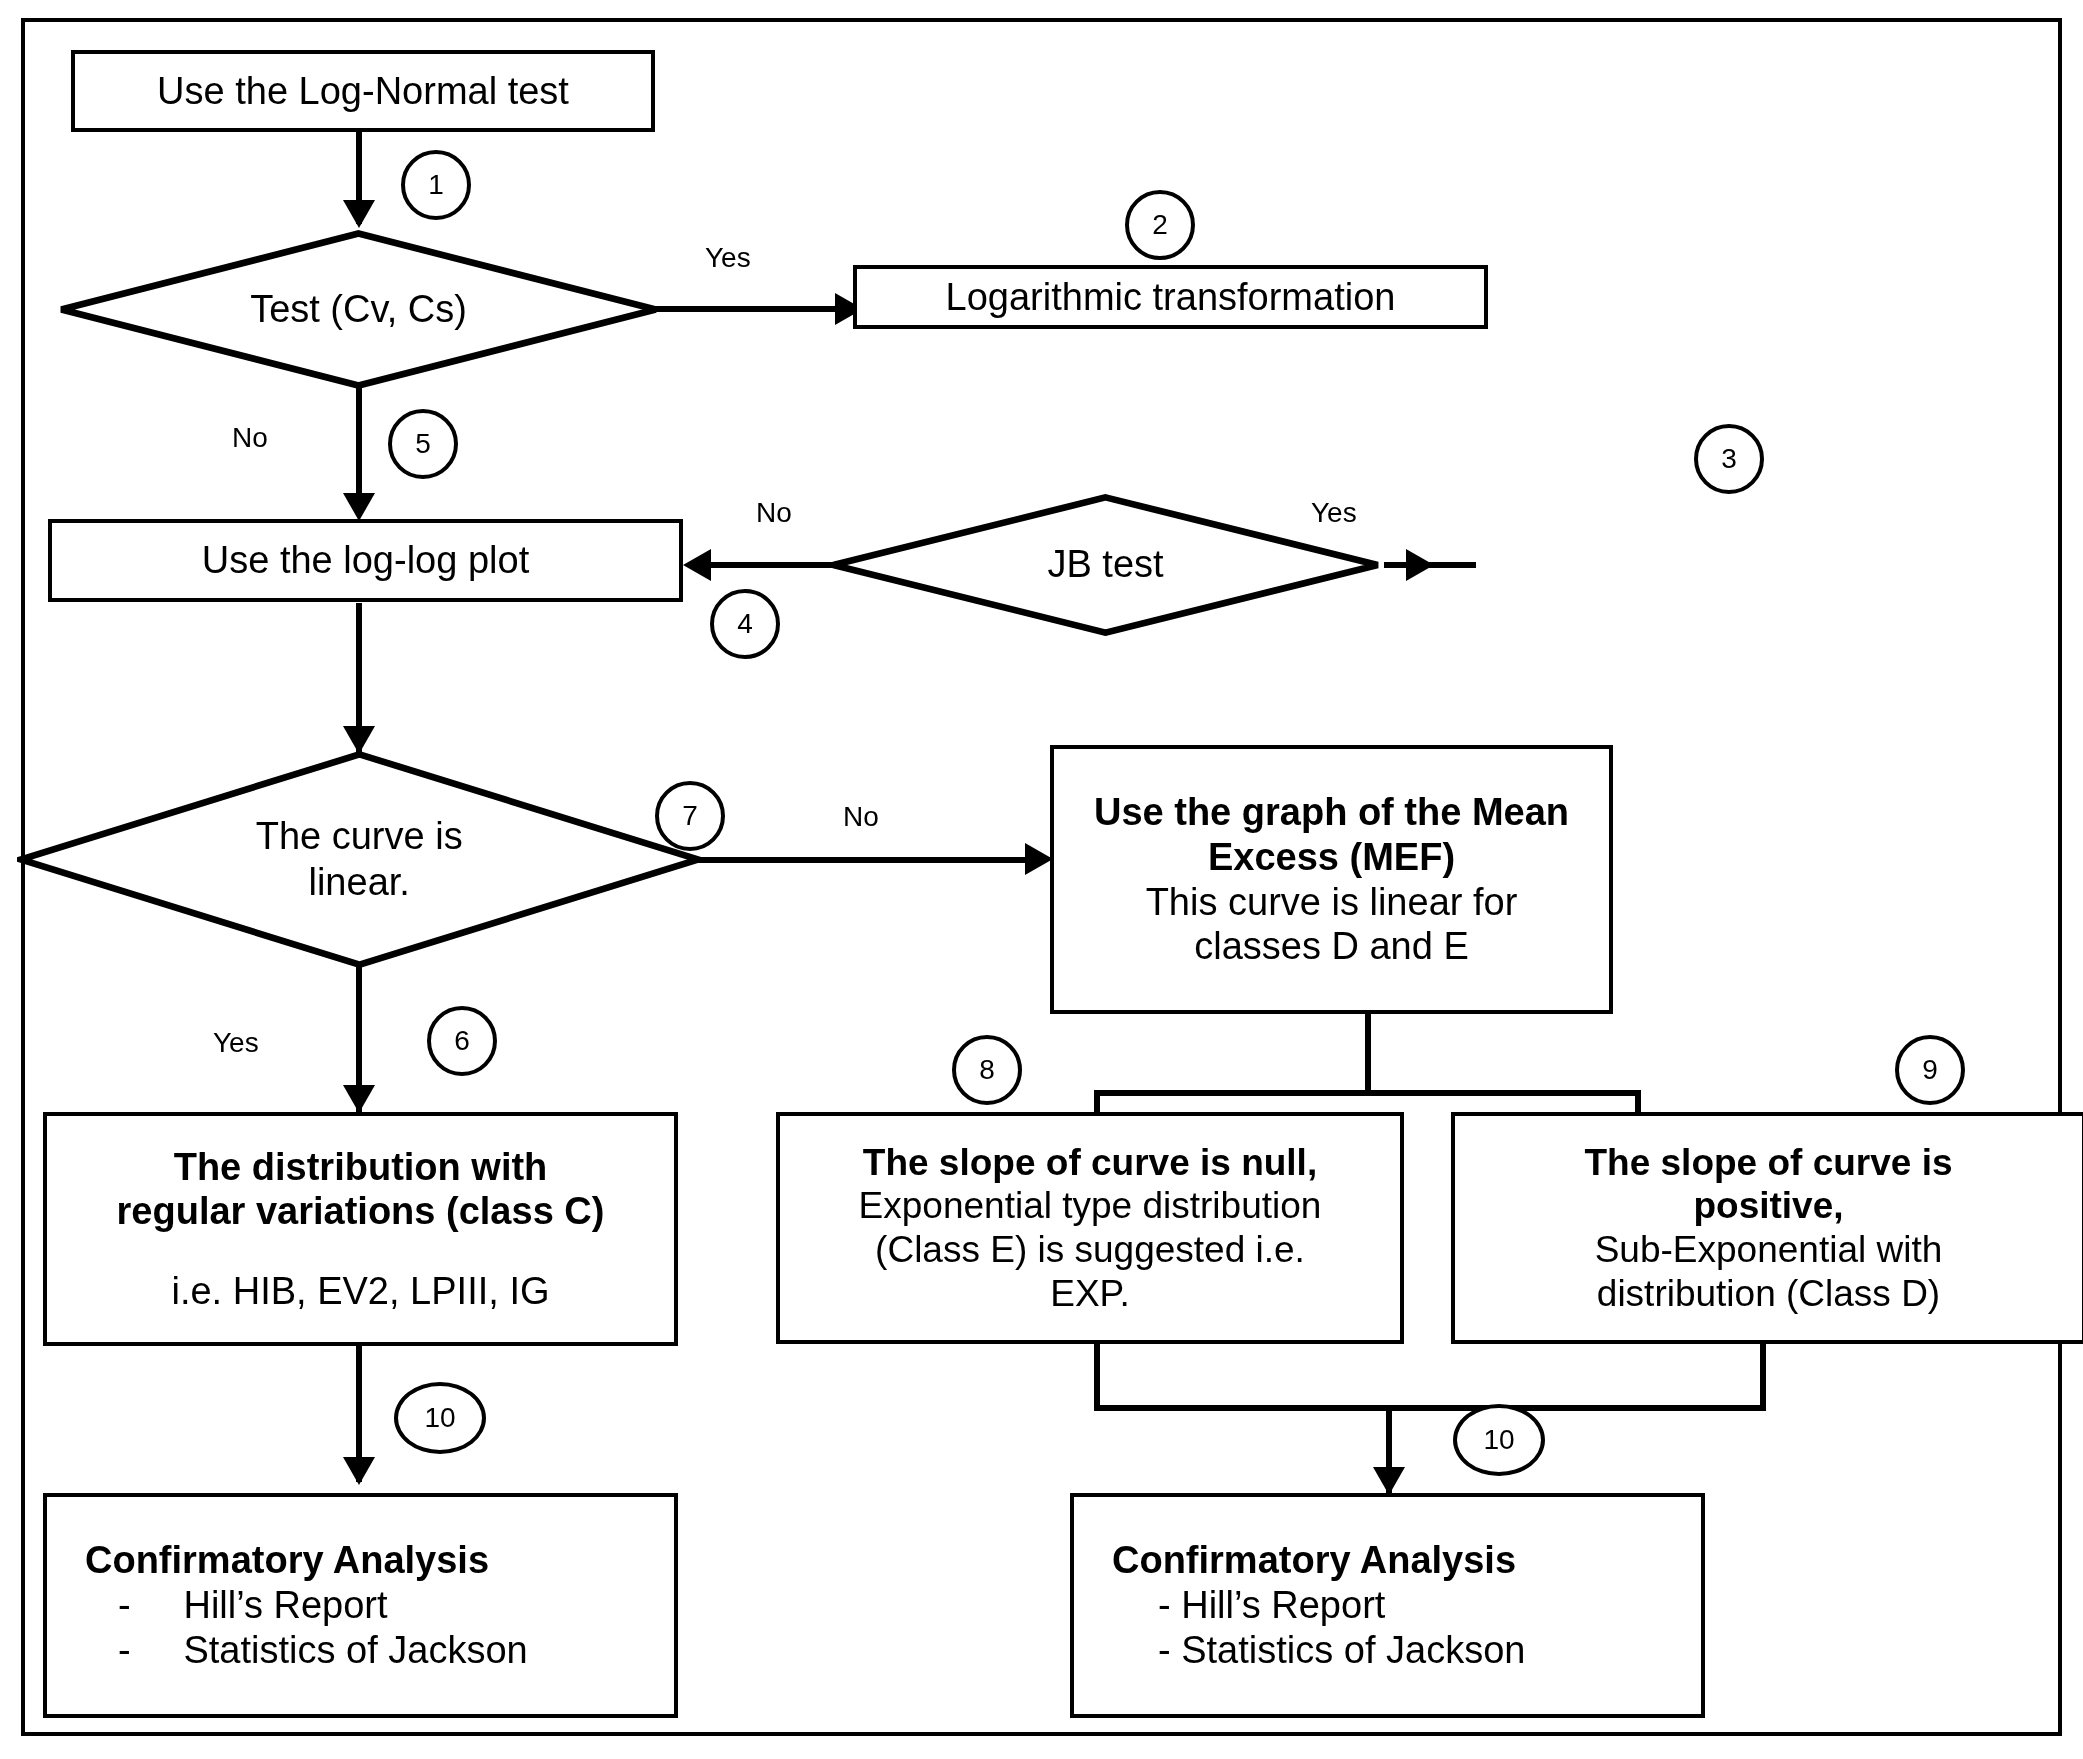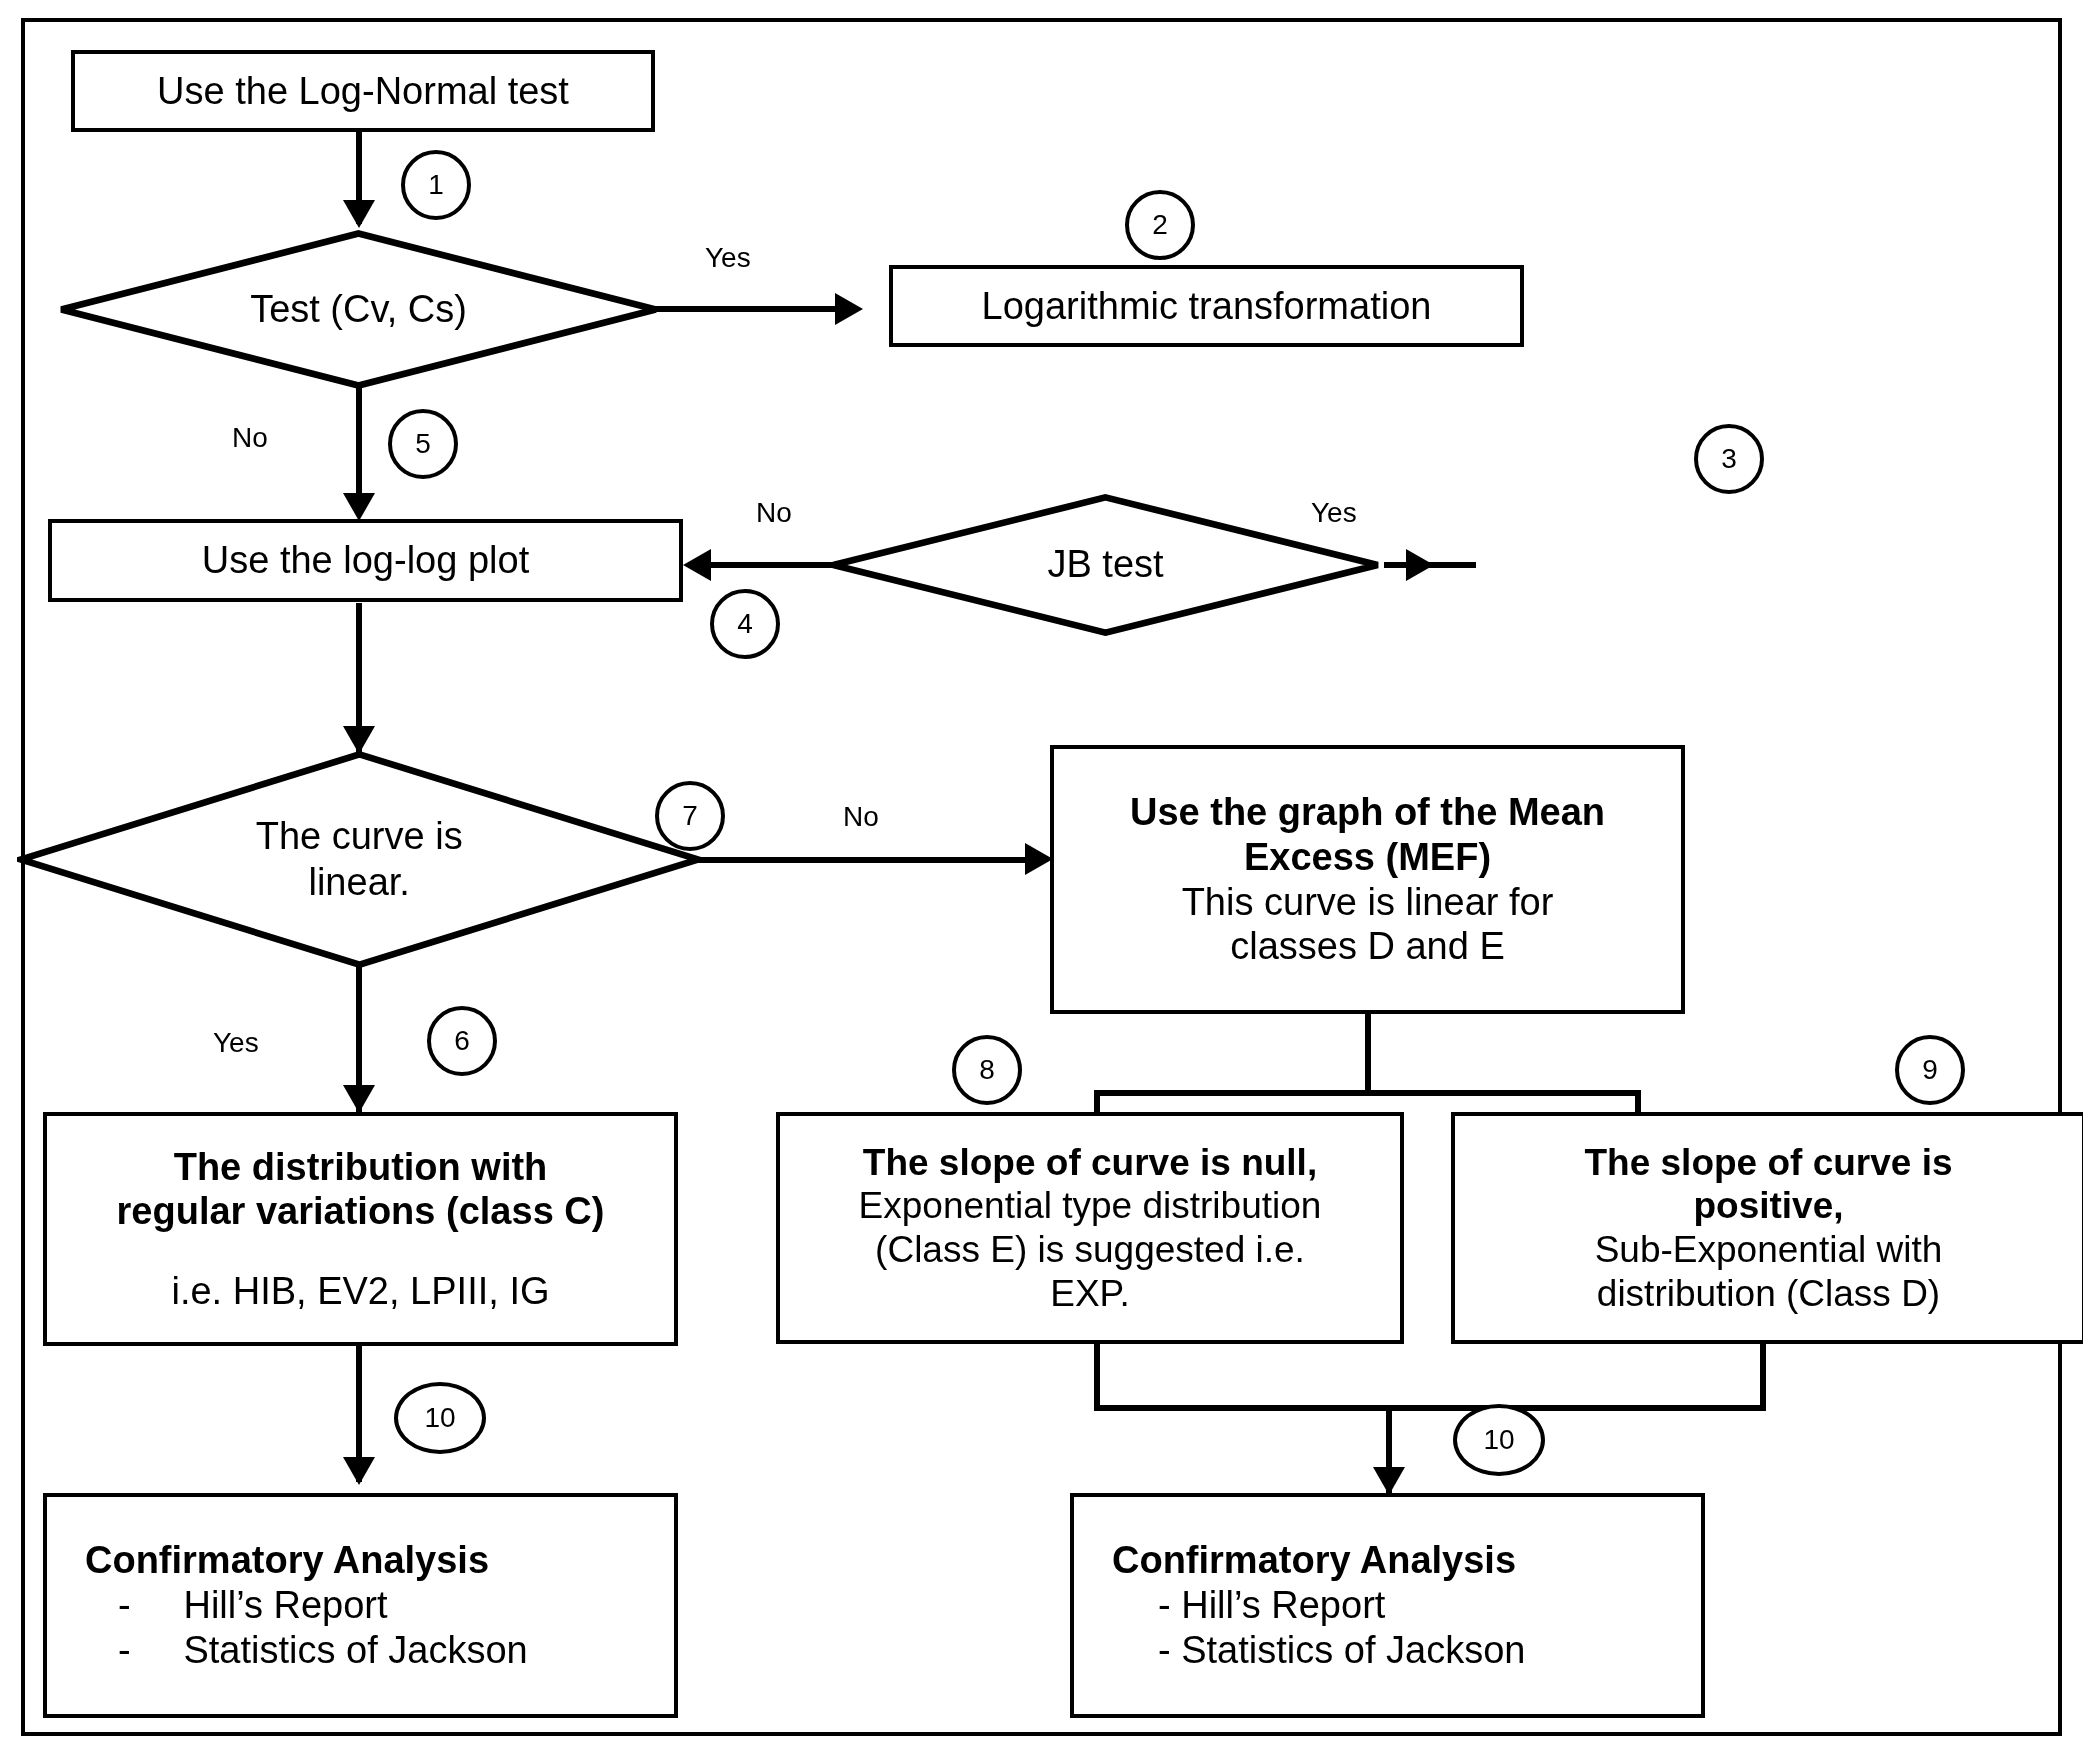--- a/index.html
+++ b/index.html
@@ -128,21 +128,21 @@
     </svg>
     <div class="dlabel" style="font-size:38px;">
       <span class="ln">Test (Cv, Cs)</span>
     </div>
   </div>
 
   <div class="hline" style="left:656px; top:306px; width:200px;"></div>
   <div class="arrow right" style="left:835px; top:293px;"></div>
   <div class="elabel" style="left:705px; top:242px;">Yes</div>
 
-  <div class="box" style="left:889px; top:265px; width:635px; height:82px; font-size:38px;">
+  <div class="box" style="left:853px; top:265px; width:635px; height:64px; font-size:38px;">
     <span class="ln">Logarithmic transformation</span>
   </div>
   <div class="stepnum" style="left:1125px; top:190px; width:70px; height:70px;">
     <span>2</span>
   </div>
 
   <div class="vline" style="left:356px; top:382px; height:134px;"></div>
   <div class="arrow down" style="left:343px; top:493px;"></div>
   <div class="elabel" style="left:232px; top:422px;">No</div>
   <div class="stepnum" style="left:388px; top:409px; width:70px; height:70px;">
@@ -190,21 +190,21 @@
     </div>
   </div>
 
   <div class="hline" style="left:693px; top:857px; width:351px;"></div>
   <div class="arrow right" style="left:1025px; top:843px;"></div>
   <div class="elabel" style="left:843px; top:801px;">No</div>
   <div class="stepnum" style="left:655px; top:781px; width:70px; height:70px;">
     <span>7</span>
   </div>
 
-  <div class="box" style="left:1050px; top:745px; width:635px; height:269px; font-size:38px;">
+  <div class="box" style="left:1050px; top:745px; width:563px; height:269px; font-size:38px;">
     <span class="ln b">Use the graph of the Mean</span>
     <span class="ln b">Excess (MEF)</span>
     <span class="ln">This curve is linear for</span>
     <span class="ln">classes D and E</span>
   </div>
 
   <div class="vline" style="left:356px; top:962px; height:150px;"></div>
   <div class="arrow down" style="left:343px; top:1085px;"></div>
   <div class="elabel" style="left:213px; top:1027px;">Yes</div>
   <div class="stepnum" style="left:427px; top:1006px; width:70px; height:70px;">

